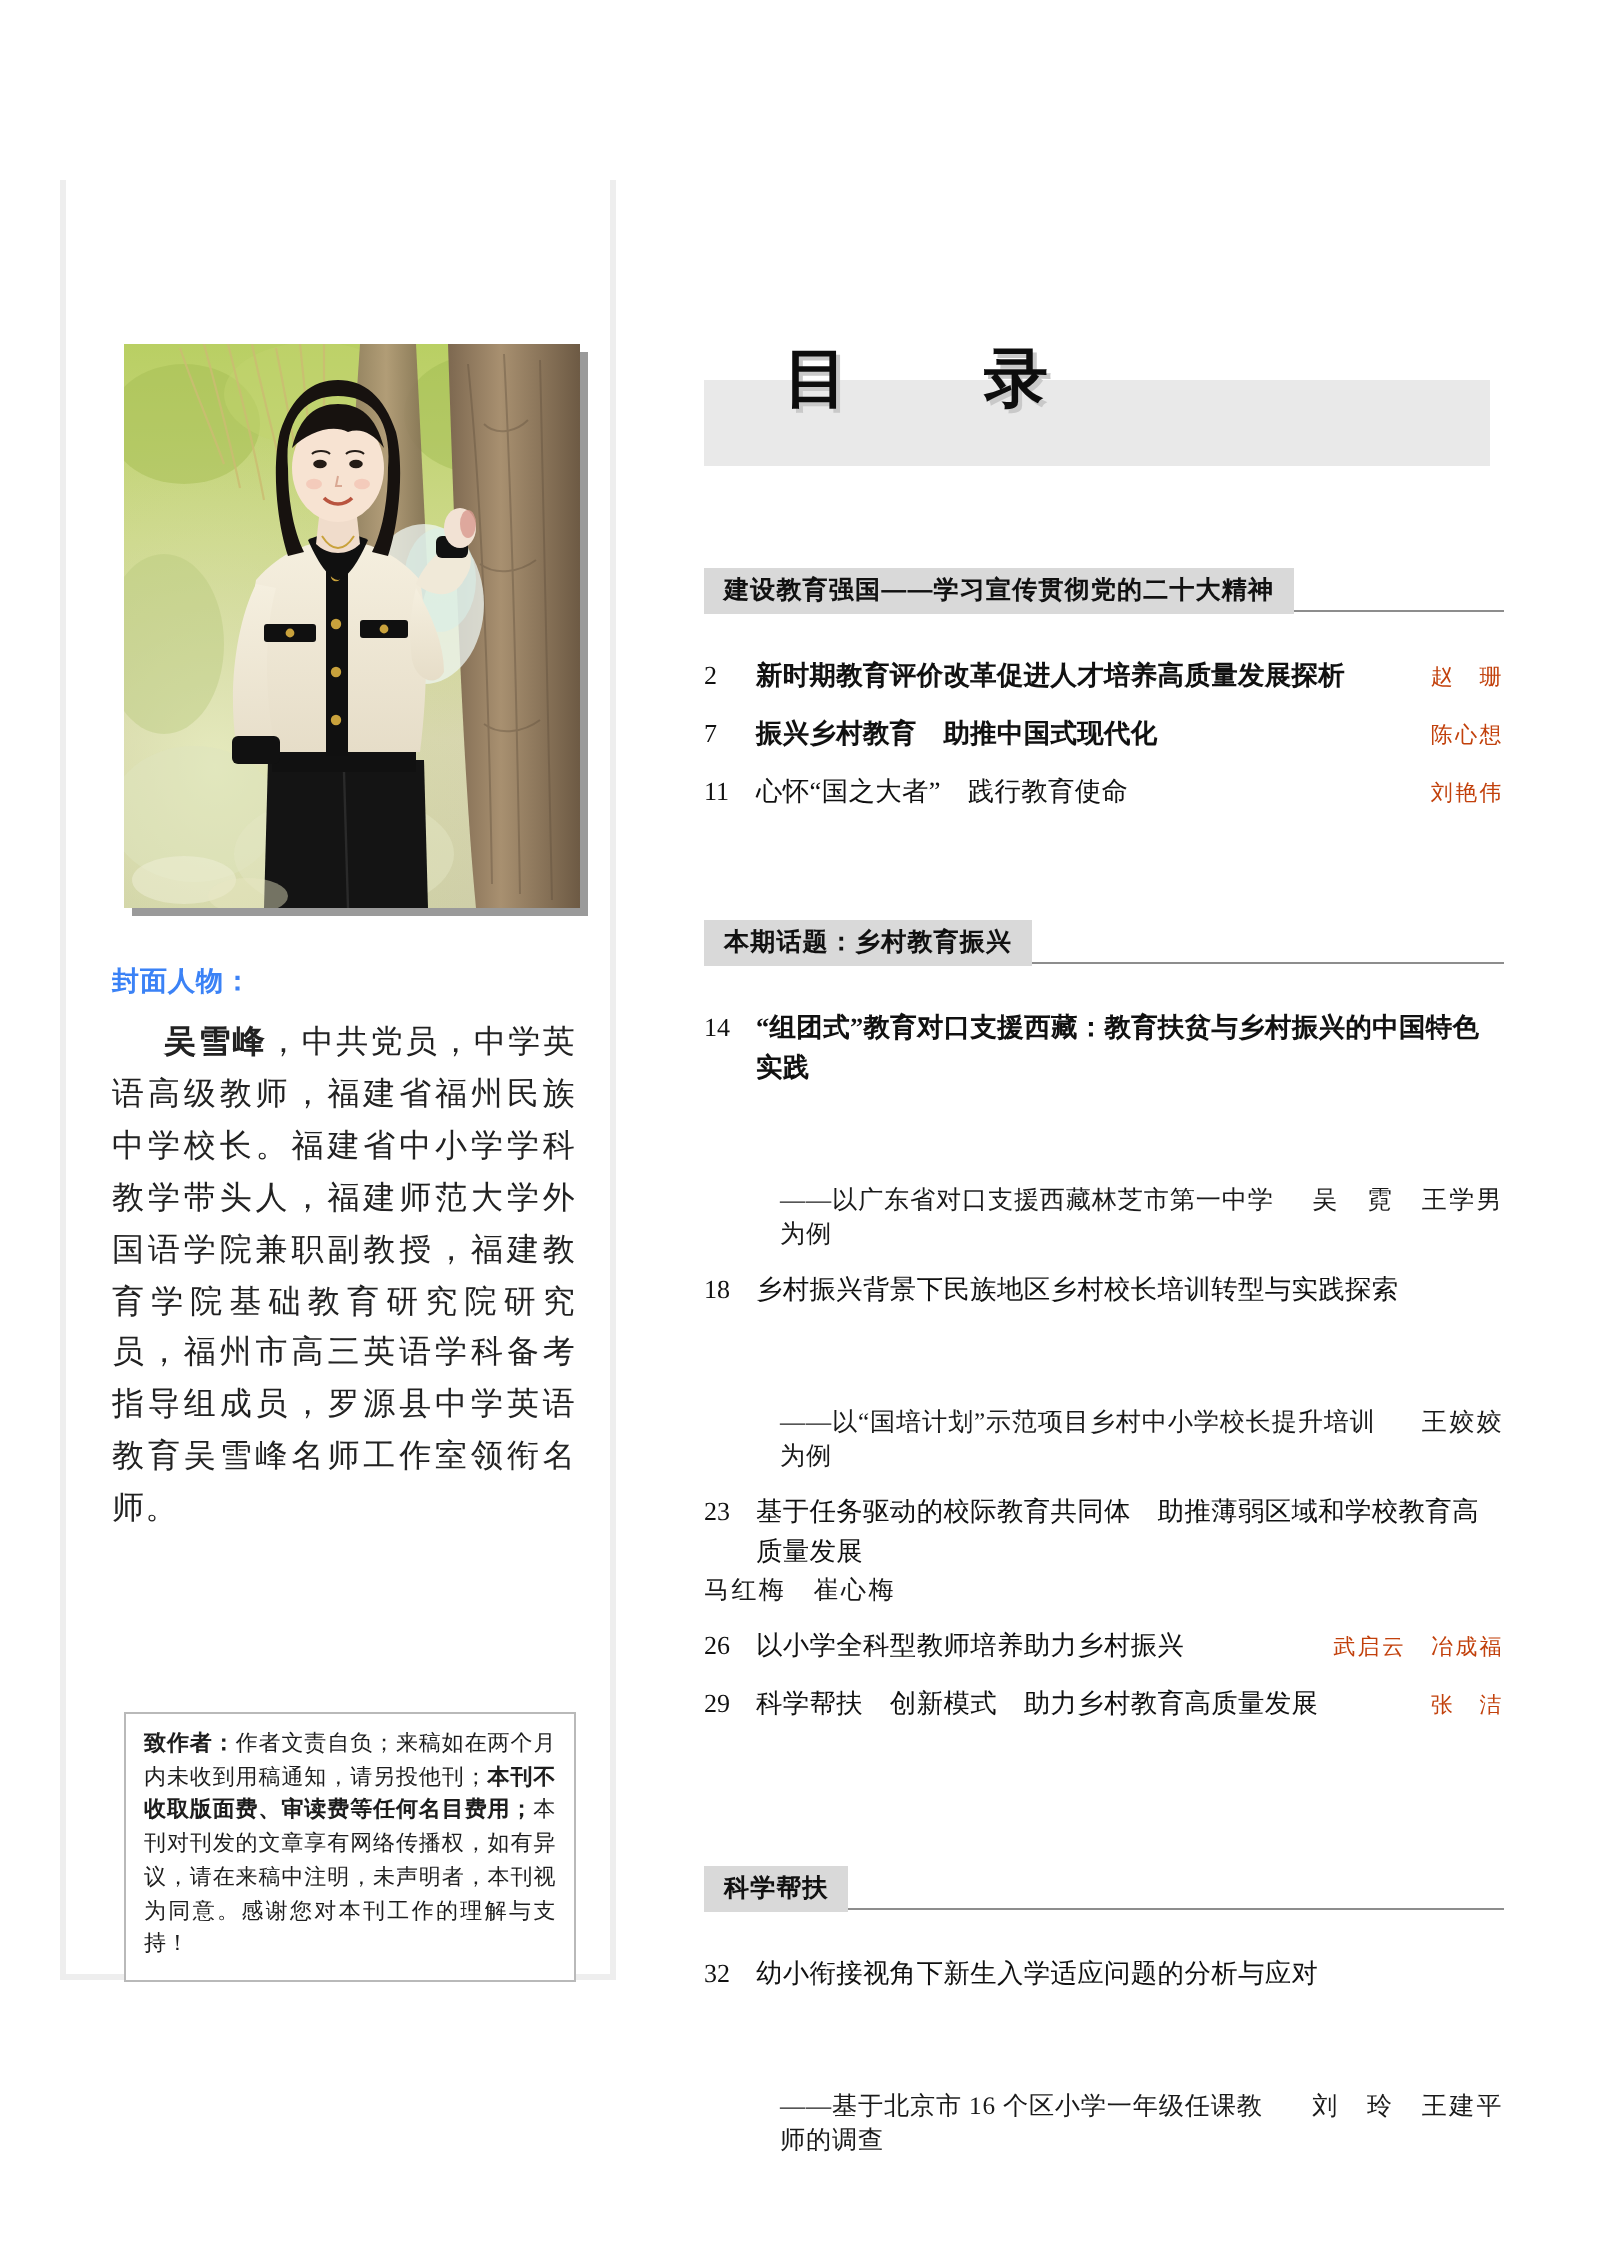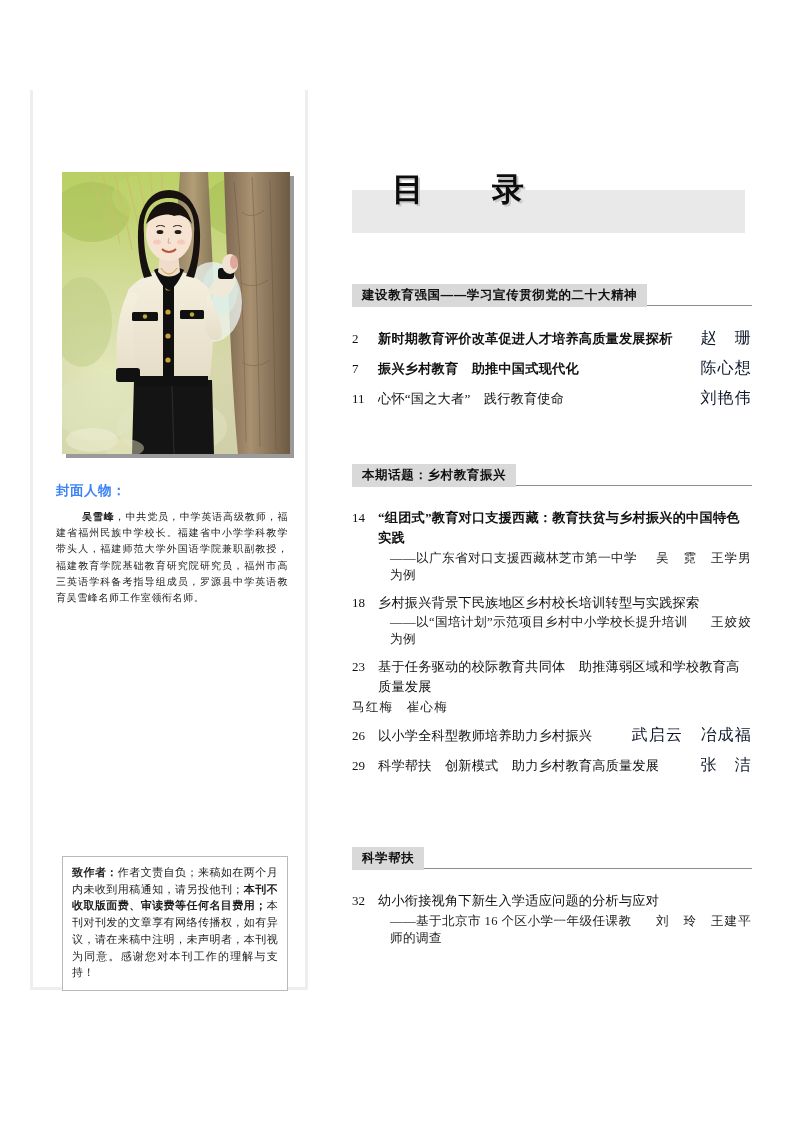--- a/index.html
+++ b/index.html
@@ -82,21 +82,21 @@
   }
   .cover-person-title {
     font-size: 13.5px;
     font-weight: bold;
     color: #3b82f6;
     letter-spacing: 0.5px;
     margin-bottom: 9px;
     font-family: "Liberation Serif", "DejaVu Serif", serif;
   }
   .cover-person-body {
-    font-size: 10px;
+    font-size: 16px;
     line-height: 1.62;
     color: #222222;
     text-align: justify;
     text-indent: 26px;
     letter-spacing: 0.6px;
     font-family: "Liberation Serif", "DejaVu Serif", serif;
   }
   .cover-person-body b { font-weight: bold; }
 
   
@@ -201,22 +201,22 @@
     font-size: 13.2px;
     color: #111111;
     letter-spacing: 0.2px;
     line-height: 1.5;
     font-family: "Liberation Serif", "DejaVu Serif", serif;
   }
   .entry-title.bold { font-weight: bold; }
   .entry-authors {
     flex: 0 0 auto;
     text-align: right;
-    font-size: 16px;
-    color: #0f172a;
+    font-size: 11px;
+    color: #c2410c;
     white-space: nowrap;
     padding-left: 10px;
     letter-spacing: 1.2px;
     font-family: "Liberation Serif", "DejaVu Serif", serif;
   }
   .entry-sub {
     display: flex;
     align-items: baseline;
     padding-left: 38px;
     margin-top: 2px;
@@ -230,20 +230,21 @@
   }
   .entry-sub-authors {
     flex: 0 0 auto;
     text-align: center;
     font-size: 12.5px;
     color: #1a1a1a;
     white-space: nowrap;
     padding-left: 12px;
     letter-spacing: 1.2px;
     font-family: "Liberation Serif", "DejaVu Serif", serif;
+    margin-top: 46px;
   }
   .entry-authors-line {
     font-size: 12.5px;
     color: #1a1a1a;
     white-space: nowrap;
     letter-spacing: 1.2px;
     margin-top: 2px;
     font-family: "Liberation Serif", "DejaVu Serif", serif;
   }
   .spacer-lg { height: 46px; }

